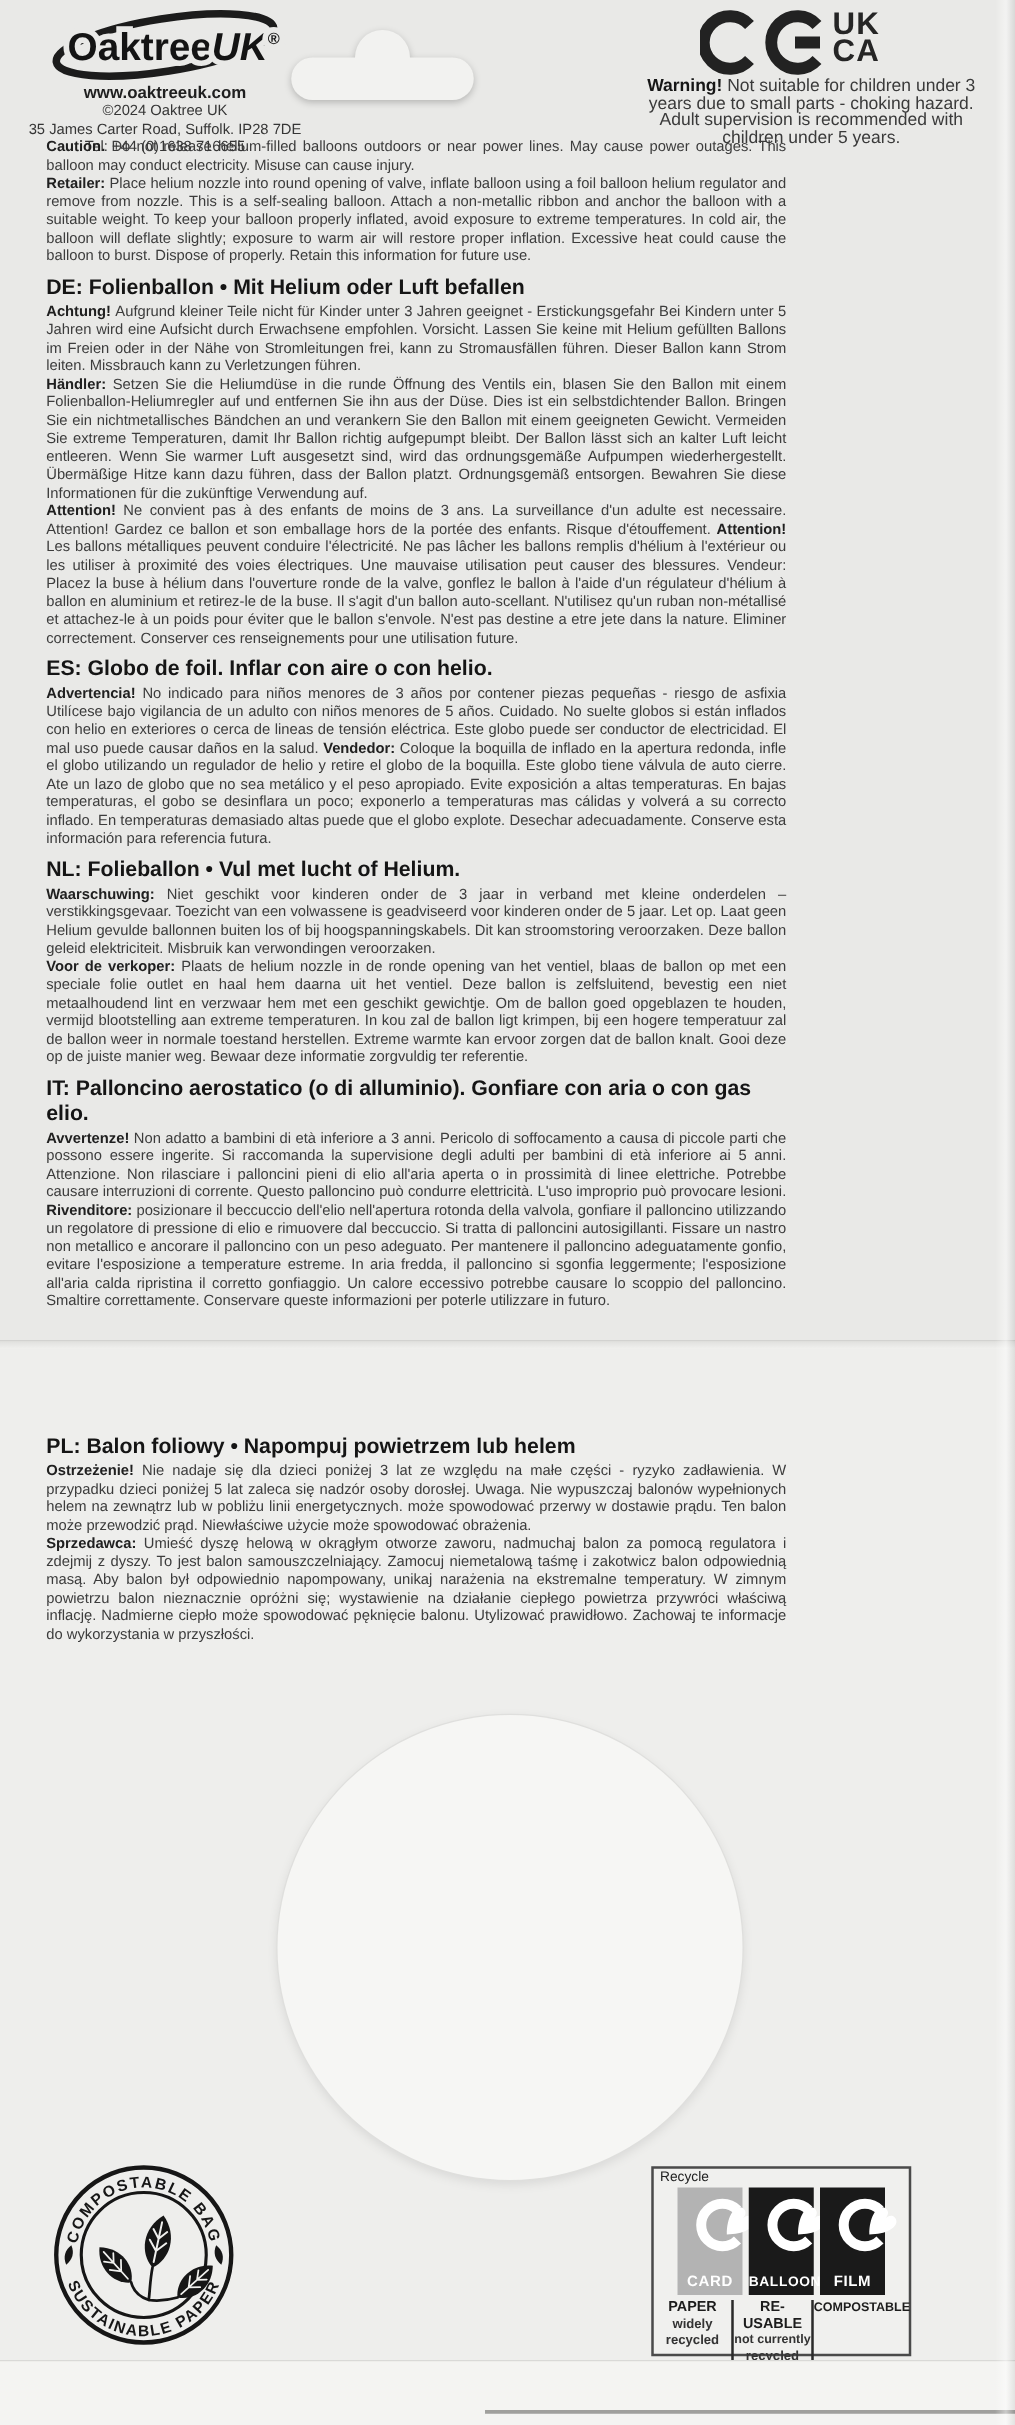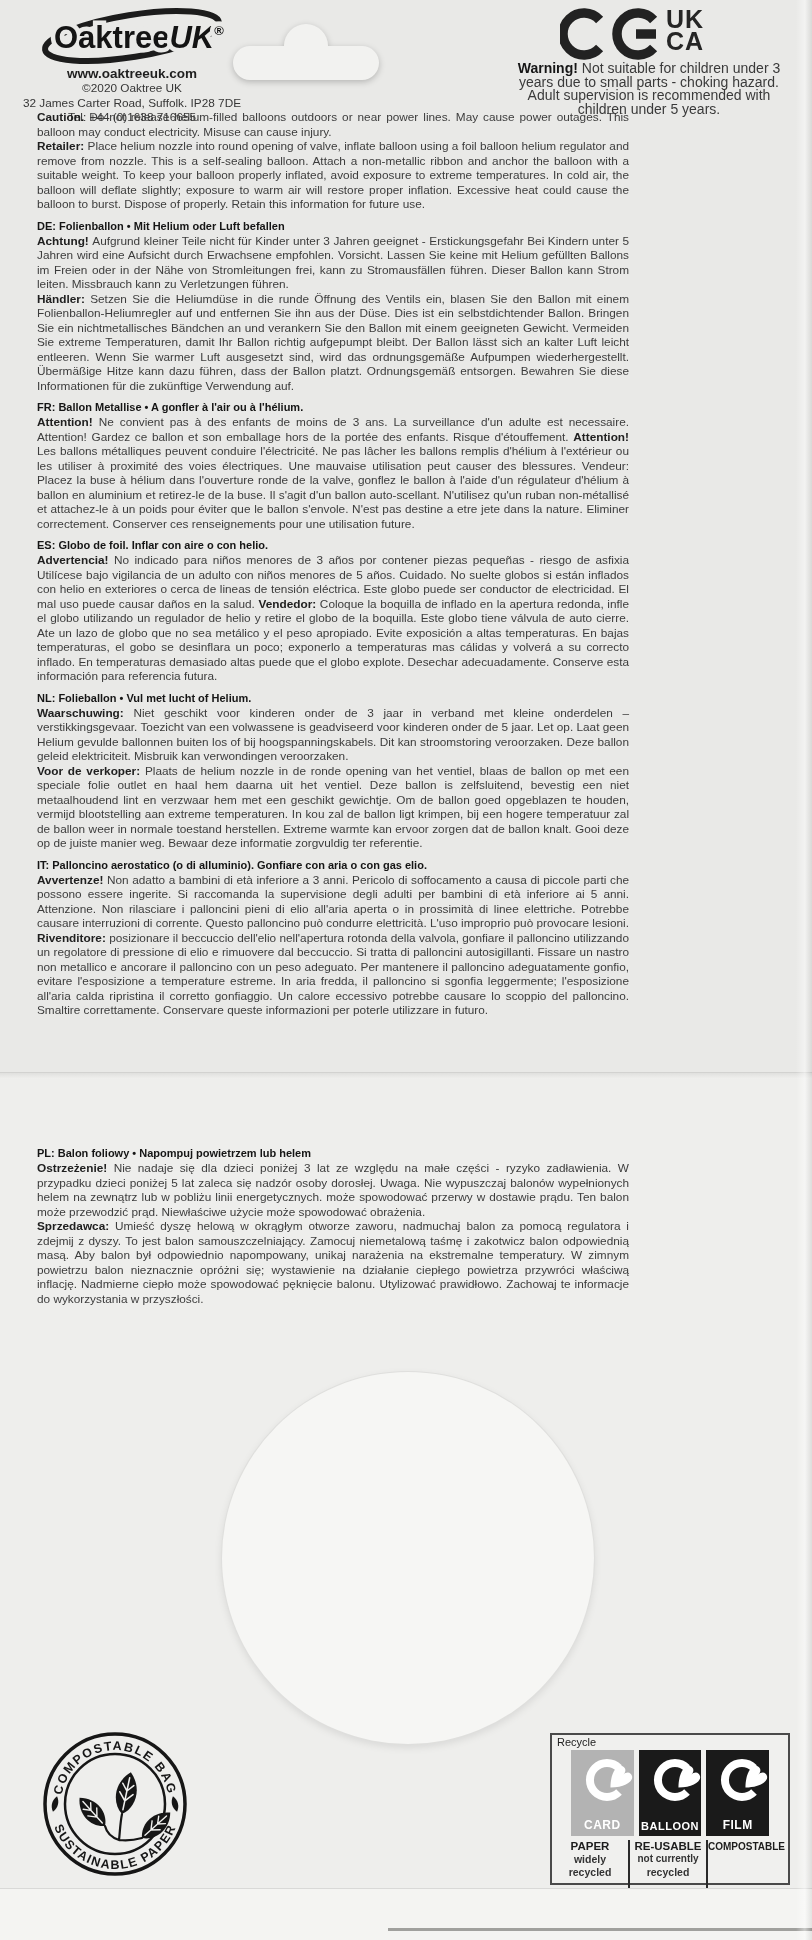--- a/index.html
+++ b/index.html
@@ -32,34 +32,34 @@
   .ce-svg{position:absolute;left:560px;top:6px;}
   .ukca{position:absolute;left:666px;top:8px;font-weight:bold;font-size:25px;line-height:22px;
     letter-spacing:1px;color:#252525;}
   .warning-block{position:absolute;left:516px;top:62px;width:266px;text-align:center;
     font-size:14px;line-height:13.6px;color:#3a3a3a;}
   .warning-block b{color:#161616;}
 
   
   .text-col{position:absolute;left:37px;top:110px;width:592px;}
   .text-col-pl{position:absolute;left:37px;top:1139px;width:592px;}
-  .lang-section .heading{font-size:11px;font-weight:bold;color:#151515;margin:8px 0 2px 0;}
+  .lang-section .heading{font-size:17px;font-weight:bold;color:#151515;margin:8px 0 2px 0;}
   .lang-section .heading-main{font-size:15px;margin-top:0;}
   .lang-section .body{font-size:11.8px;line-height:14.5px;color:#3c3c3c;margin:0;text-align:justify;}
   .lang-section .body b{color:#202020;}
 
   
   .balloon-window{position:absolute;left:222px;top:1372px;width:372px;height:372px;border-radius:50%;
     background:#f6f6f4;box-shadow:0 0 0 1px #dfdfdd,0 3px 9px rgba(0,0,0,.10);}
 
   
   .stamp{position:absolute;left:39px;top:1728px;}
 
   
-  .recycle-box{position:absolute;left:550px;top:1733px;width:240px;height:152px;
+  .recycle-box{position:absolute;left:521px;top:1733px;width:208px;height:152px;
     border:2px solid #4a4a4a;box-sizing:border-box;background:rgba(255,255,255,.15);}
   .recycle-label{font-size:11px;color:#222;margin:1px 0 2px 5px;}
   .tiles{display:flex;gap:5px;padding:0 19px;}
   .tile{position:relative;width:72px;height:86px;}
   .tile-card{background:#b3b3b3;}
   .tile-dark{background:#1a1a1a;}
   .tile .loop-icon{position:absolute;left:8px;top:2px;}
   .tile-label{position:absolute;left:0;bottom:4px;width:100%;text-align:center;color:#fff;
     font-weight:bold;font-size:12px;letter-spacing:.5px;}
   .rlabels{display:flex;margin-top:4px;height:48px;}
@@ -78,22 +78,22 @@
   <div class="seam"></div>
 
   <div class="logo-block">
     <svg class="logo-svg" width="200" height="62" viewBox="0 0 200 62">
       <ellipse cx="100" cy="30" rx="88" ry="21" fill="none" stroke="#1c1c1c" stroke-width="6" transform="rotate(-9 100 30)"></ellipse>
       <text x="22" y="42" font-size="31" font-weight="bold" fill="#141414" stroke="#e9e9e7" stroke-width="9" paint-order="stroke" font-family="Liberation Sans, sans-serif">
         <tspan>Oaktree</tspan><tspan font-style="italic">UK</tspan><tspan font-size="13" dy="-13">®</tspan>
       </text>
     </svg>
     <div class="website">www.oaktreeuk.com</div>
-    <div class="hline">©2020 Oaktree UK</div>
-    <div class="hline">32 James Carter Road, Suffolk. IP28 7DE</div>
+    <div class="hline">©2024 Oaktree UK</div>
+    <div class="hline">35 James Carter Road, Suffolk. IP28 7DE</div>
     <div class="hline">Tel: +44 (0)1638 716655</div>
   </div>
 
   <div class="hang-tab">
     <div class="tab-bump"></div>
     <div class="tab-body"></div>
   </div>
 
   <svg class="ce-svg" width="110" height="58" viewBox="0 0 110 58" aria-label="CE">
     <path d="M39.6 13.95 A21 21 0 1 0 39.6 42.05" fill="none" stroke="#222" stroke-width="9.5"></path>
@@ -111,21 +111,20 @@
 
   <div class="text-col">
       <section class="lang-section">
         <p class="body"><b>Caution. </b><span>Do not release helium-filled balloons outdoors or near power lines. May cause power outages. This balloon may conduct electricity. Misuse can cause injury.</span><br><b>Retailer: </b><span>Place helium nozzle into round opening of valve, inflate balloon using a foil balloon helium regulator and remove from nozzle. This is a self-sealing balloon. Attach a non-metallic ribbon and anchor the balloon with a suitable weight. To keep your balloon properly inflated, avoid exposure to extreme temperatures. In cold air, the balloon will deflate slightly; exposure to warm air will restore proper inflation. Excessive heat could cause the balloon to burst. Dispose of properly. Retain this information for future use.</span></p>
       </section>
       <section class="lang-section">
         <h2 class="heading">DE: Folienballon • Mit Helium oder Luft befallen</h2>
         <p class="body"><b>Achtung! </b><span>Aufgrund kleiner Teile nicht für Kinder unter 3 Jahren geeignet - Erstickungsgefahr Bei Kindern unter 5 Jahren wird eine Aufsicht durch Erwachsene empfohlen. Vorsicht. Lassen Sie keine mit Helium gefüllten Ballons im Freien oder in der Nähe von Stromleitungen frei, kann zu Stromausfällen führen. Dieser Ballon kann Strom leiten. Missbrauch kann zu Verletzungen führen.</span><br><b>Händler: </b><span>Setzen Sie die Heliumdüse in die runde Öffnung des Ventils ein, blasen Sie den Ballon mit einem Folienballon-Heliumregler auf und entfernen Sie ihn aus der Düse. Dies ist ein selbstdichtender Ballon. Bringen Sie ein nichtmetallisches Bändchen an und verankern Sie den Ballon mit einem geeigneten Gewicht. Vermeiden Sie extreme Temperaturen, damit Ihr Ballon richtig aufgepumpt bleibt. Der Ballon lässt sich an kalter Luft leicht entleeren. Wenn Sie warmer Luft ausgesetzt sind, wird das ordnungsgemäße Aufpumpen wiederhergestellt. Übermäßige Hitze kann dazu führen, dass der Ballon platzt. Ordnungsgemäß entsorgen. Bewahren Sie diese Informationen für die zukünftige Verwendung auf.</span></p>
       </section>
       <section class="lang-section">
-        <h2 class="heading">FR: Ballon Metallise • A gonfler à l'air ou à l'hélium.</h2>
         <p class="body"><b>Attention! </b><span>Ne convient pas à des enfants de moins de 3 ans. La surveillance d'un adulte est necessaire. Attention! Gardez ce ballon et son emballage hors de la portée des enfants. Risque d'étouffement. </span><b>Attention! </b><span>Les ballons métalliques peuvent conduire l'électricité. Ne pas lâcher les ballons remplis d'hélium à l'extérieur ou les utiliser à proximité des voies électriques. Une mauvaise utilisation peut causer des blessures. Vendeur: Placez la buse à hélium dans l'ouverture ronde de la valve, gonflez le ballon à l'aide d'un régulateur d'hélium à ballon en aluminium et retirez-le de la buse. Il s'agit d'un ballon auto-scellant. N'utilisez qu'un ruban non-métallisé et attachez-le à un poids pour éviter que le ballon s'envole. N'est pas destine a etre jete dans la nature. Eliminer correctement. Conserver ces renseignements pour une utilisation future.</span></p>
       </section>
       <section class="lang-section">
         <h2 class="heading">ES: Globo de foil. Inflar con aire o con helio.</h2>
         <p class="body"><b>Advertencia! </b><span>No indicado para niños menores de 3 años por contener piezas pequeñas - riesgo de asfixia Utilícese bajo vigilancia de un adulto con niños menores de 5 años. Cuidado. No suelte globos si están inflados con helio en exteriores o cerca de lineas de tensión eléctrica. Este globo puede ser conductor de electricidad. El mal uso puede causar daños en la salud. </span><b>Vendedor: </b><span>Coloque la boquilla de inflado en la apertura redonda, infle el globo utilizando un regulador de helio y retire el globo de la boquilla. Este globo tiene válvula de auto cierre. Ate un lazo de globo que no sea metálico y el peso apropiado. Evite exposición a altas temperaturas. En bajas temperaturas, el gobo se desinflara un poco; exponerlo a temperaturas mas cálidas y volverá a su correcto inflado. En temperaturas demasiado altas puede que el globo explote. Desechar adecuadamente. Conserve esta información para referencia futura.</span></p>
       </section>
       <section class="lang-section">
         <h2 class="heading">NL: Folieballon • Vul met lucht of Helium.</h2>
         <p class="body"><b>Waarschuwing: </b><span>Niet geschikt voor kinderen onder de 3 jaar in verband met kleine onderdelen – verstikkingsgevaar. Toezicht van een volwassene is geadviseerd voor kinderen onder de 5 jaar. Let op. Laat geen Helium gevulde ballonnen buiten los of bij hoogspanningskabels. Dit kan stroomstoring veroorzaken. Deze ballon geleid elektriciteit. Misbruik kan verwondingen veroorzaken.</span><br><b>Voor de verkoper: </b><span>Plaats de helium nozzle in de ronde opening van het ventiel, blaas de ballon op met een speciale folie outlet en haal hem daarna uit het ventiel. Deze ballon is zelfsluitend, bevestig een niet metaalhoudend lint en verzwaar hem met een geschikt gewichtje. Om de ballon goed opgeblazen te houden, vermijd blootstelling aan extreme temperaturen. In kou zal de ballon ligt krimpen, bij een hogere temperatuur zal de ballon weer in normale toestand herstellen. Extreme warmte kan ervoor zorgen dat de ballon knalt. Gooi deze op de juiste manier weg. Bewaar deze informatie zorgvuldig ter referentie.</span></p>
       </section>

